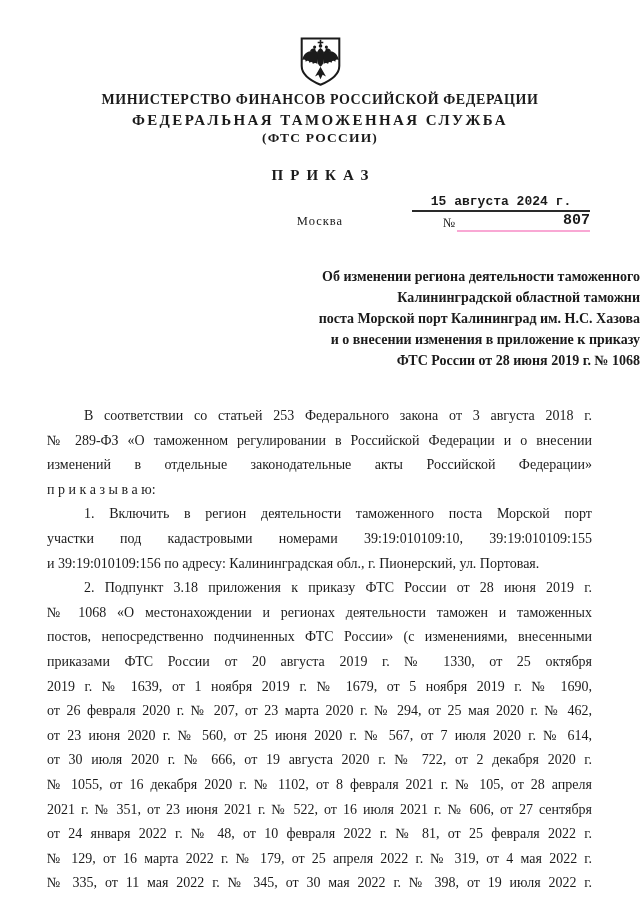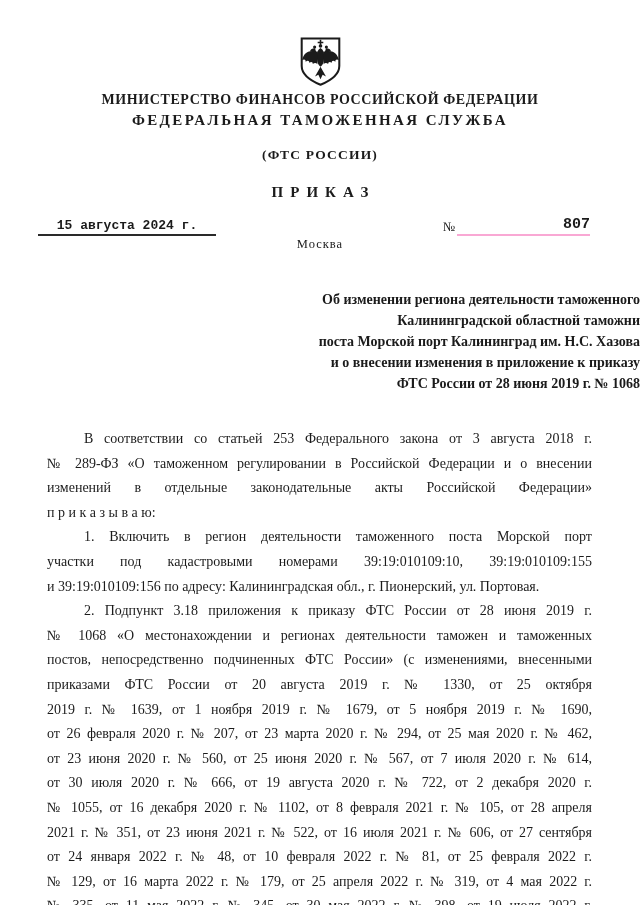--- a/index.html
+++ b/index.html
@@ -26,35 +26,36 @@
     margin-top: 2px;
   }
   .service {
     font-size: 15px;
     letter-spacing: 2.4px;
     margin-top: 4px;
   }
   .service-abbr {
     font-size: 13.5px;
     letter-spacing: 1.2px;
-    margin-top: 18px;
+    margin-top: 1px;
   }
   .doc-type {
     font-size: 15px;
     letter-spacing: 7px;
     margin-top: 21px;
     text-indent: 7px; 
   }
   .date-row {
     display: flex;
     justify-content: space-between;
     align-items: flex-end;
-    margin-top: 16px;
+    margin-top: 10px;
     padding: 0 50px 0 38px;
     height: 19px;
+    flex-direction: column;
   }
   .date-field {
     width: 178px;
     border-bottom: 2px solid #2a2a2a;
     text-align: center;
     font-family: "Liberation Mono", monospace;
     font-weight: bold;
     font-size: 13px;
     padding-bottom: 1px;
     white-space: nowrap;

